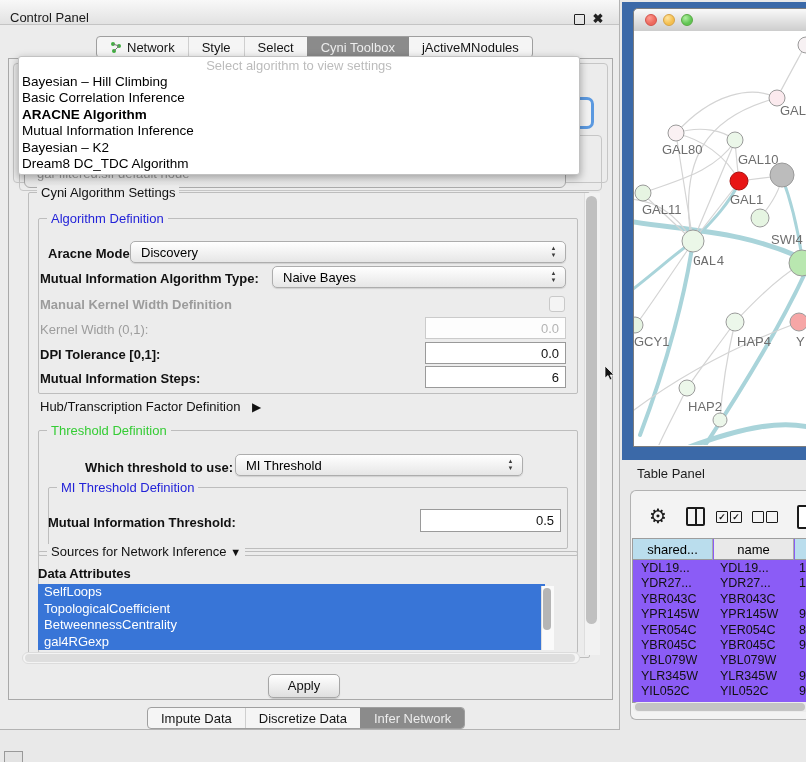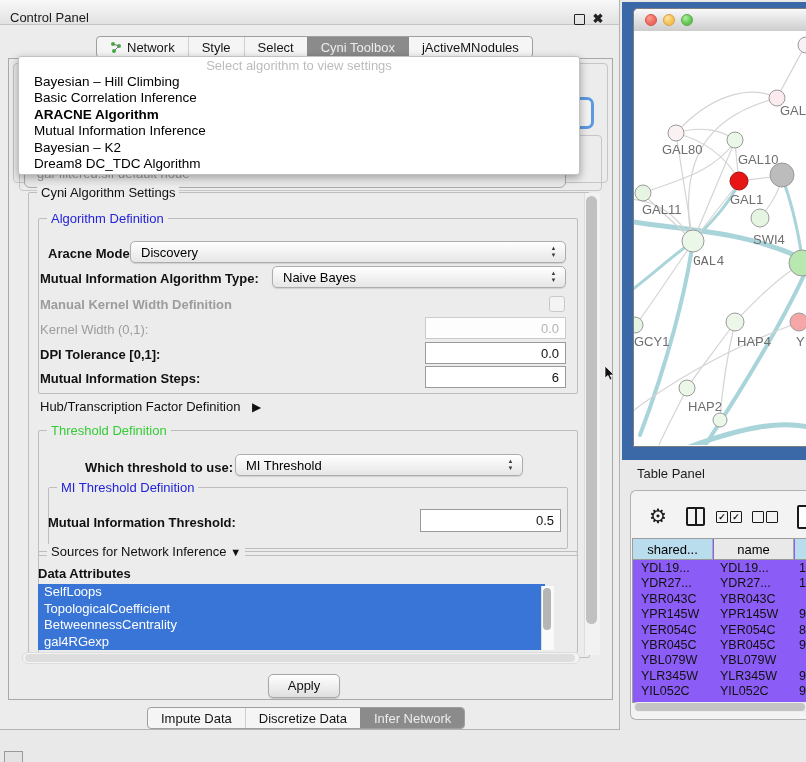--- a/index.html
+++ b/index.html
@@ -31,21 +31,21 @@
   
   #content-frame{left:8px;top:58px;width:603px;height:640px;border:1px solid #a9a9a9;background:#ececec;}
   #inner-frame{left:13px;top:63px;width:593px;height:118px;border:1px solid #c6c6c6;border-radius:4px;}
   #combo-fragment-ring{left:566px;top:97px;width:22px;height:26px;border:3px solid #5b99e0;border-radius:7px;background:#f2f2f2;}
   #inner-frame2{left:19px;top:135px;width:581px;height:54px;border:1px solid #c6c6c6;border-radius:4px;}
   #table-combo-fragment{left:24px;top:162px;width:540px;height:24px;border:1px solid #ababab;border-radius:6px;background:linear-gradient(#ffffff,#e7e7e7);overflow:hidden;}
   #table-combo-fragment span{position:absolute;left:12px;top:3px;color:#9a9a9a;}
   
   #algo-popup{left:18px;top:56px;width:560px;height:117px;background:#fff;border:1px solid #c2c2c2;border-radius:3px;box-shadow:0 3px 8px rgba(0,0,0,.35);z-index:9;}
   #popup-prompt{height:17px;text-align:center;color:#bcbcbc;font-size:13px;line-height:17px;}
-  .popup-item{height:16.4px;line-height:16.4px;padding-left:15px;font-size:13.5px;color:#000;white-space:nowrap;}
+  .popup-item{height:16.4px;line-height:16.4px;padding-left:3px;font-size:13.5px;color:#000;white-space:nowrap;}
   .popup-item.bold{font-weight:bold;}
   
   .gb{position:absolute;border:1px solid #bdbdbd;border-radius:2px;margin-left:8px;}
   .gb-legend{position:absolute;top:-8px;left:8px;background:#ececec;padding:0 4px;font-size:13px;white-space:nowrap;}
   .leg-blue{color:#2323d8;}
   .leg-green{color:#35cc35;}
   .lbl{position:absolute;font-size:13px;white-space:nowrap;}
   .b{font-weight:bold;}
   .dis{color:#9c9c9c;}
   
@@ -297,21 +297,21 @@
           <circle cx="53" cy="357" r="8" fill="#ecf7ea" stroke="#9a9a9a" stroke-width="1"></circle>
           <circle cx="86" cy="389" r="7" fill="#ecf7ea" stroke="#9a9a9a" stroke-width="1"></circle>
         </g>
     </svg>
     <div id="net-labels">
         <div class="net-label" style="left: 146px; top: 72px;">GAL</div>
         <div class="net-label" style="left: 28px; top: 111px;">GAL80</div>
         <div class="net-label" style="left: 104px; top: 121px;">GAL10</div>
         <div class="net-label" style="left: 96px; top: 161px;">GAL1</div>
         <div class="net-label" style="left: 8px; top: 171px;">GAL11</div>
-        <div class="net-label" style="left: 119px; top: 201px;">SWI4</div>
+        <div class="net-label" style="left: 137px; top: 201px;">SWI4</div>
         <div class="net-label" style="left: 59px; top: 223px; font-family: Liberation Mono, monospace;">GAL4</div>
         <div class="net-label" style="left: 0px; top: 303px;">GCY1</div>
         <div class="net-label" style="left: 103px; top: 303px;">HAP4</div>
         <div class="net-label" style="left: 162px; top: 303px;">Y</div>
         <div class="net-label" style="left: 54px; top: 368px;">HAP2</div>
       </div>
   </div>
 </div>
 
 <div class="abs" id="table-strip"></div>

